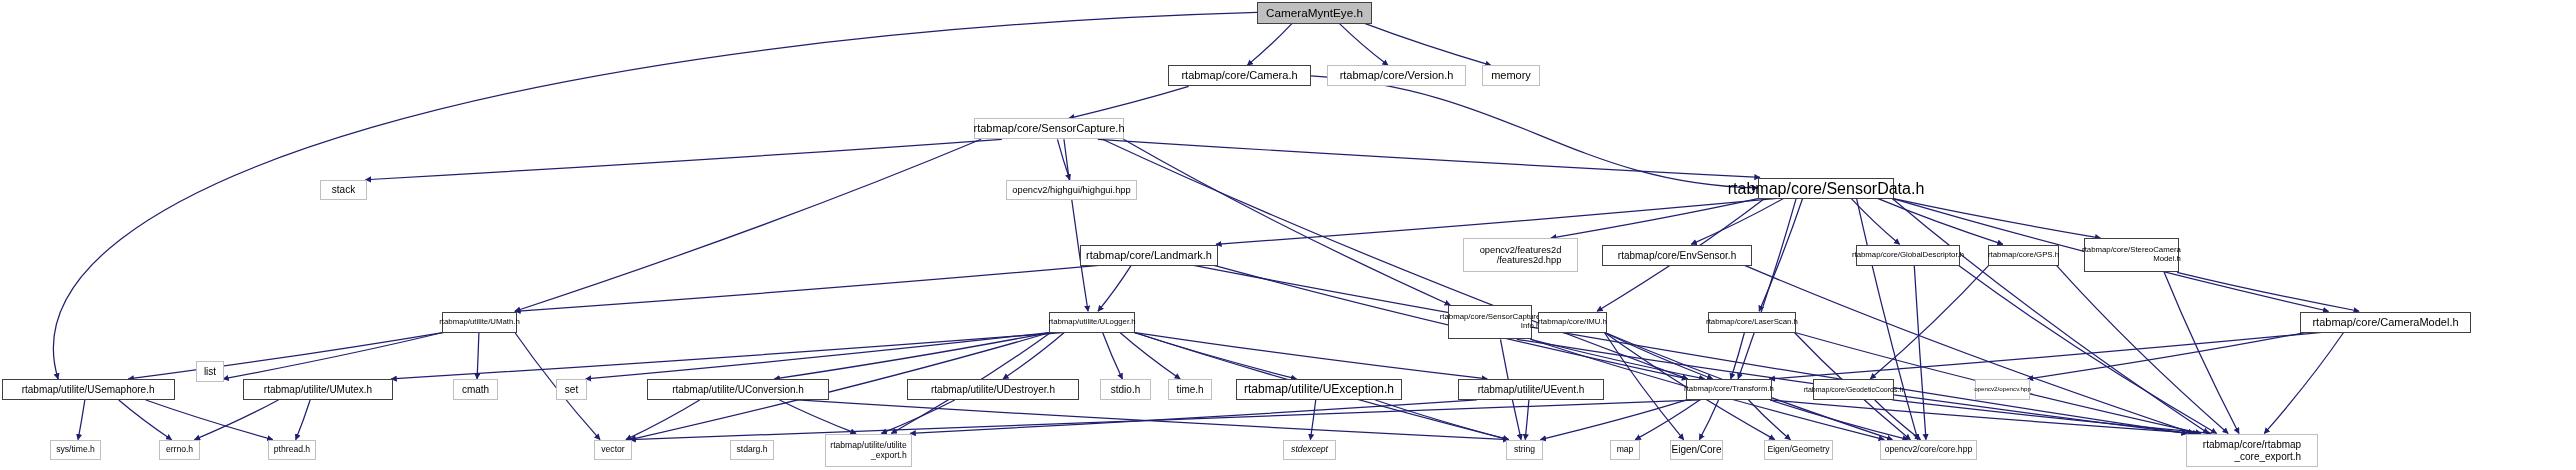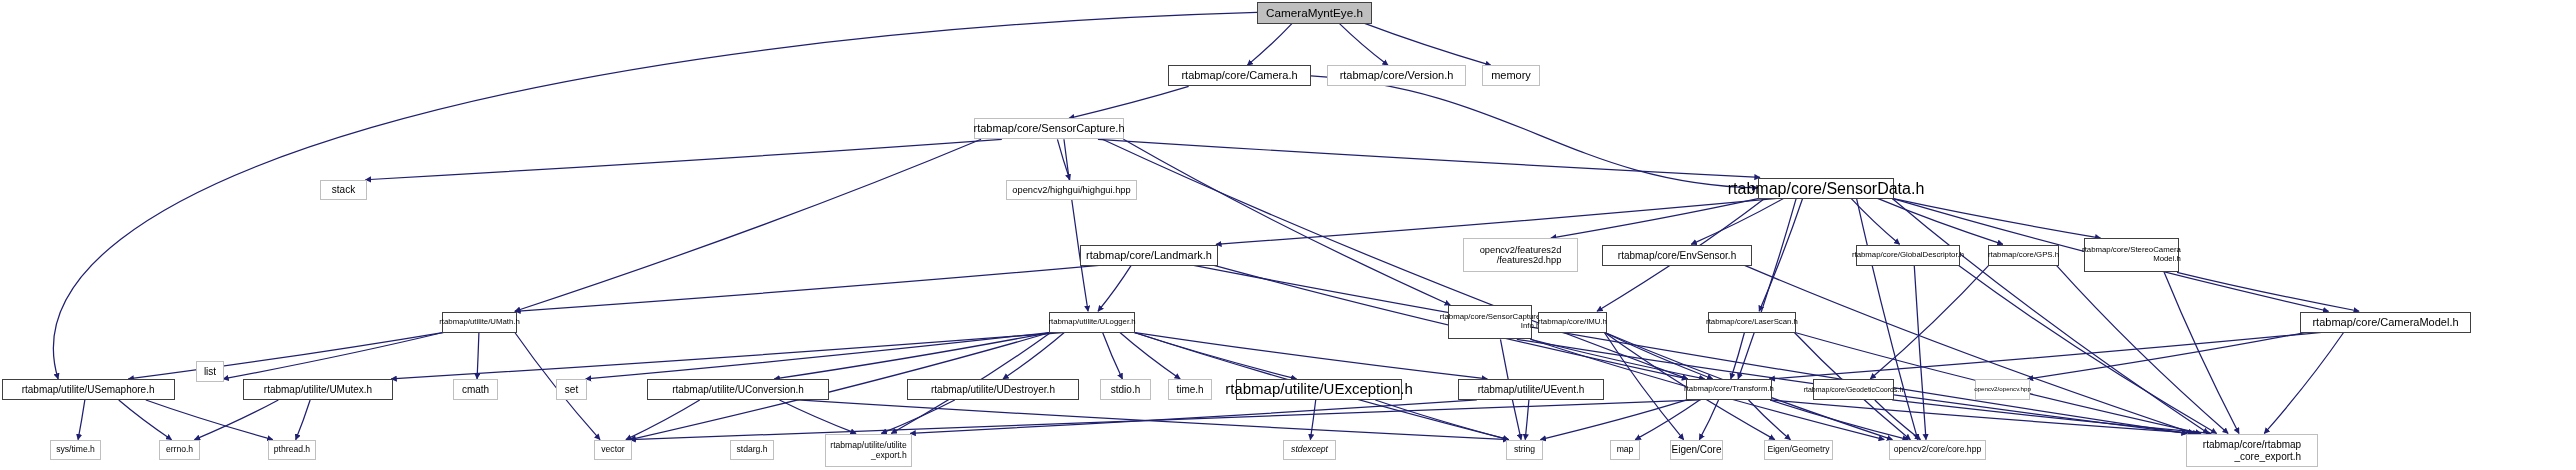--- a/index.html
+++ b/index.html
@@ -139,35 +139,35 @@
       <div class="node hdr" style="left: 2300px; top: 312px; width: 171px; height: 21px; font-size: 11px;">rtabmap/core/CameraModel.h</div>
       <div class="node hdr" style="left: 1.6px; top: 379px; width: 173px; height: 21px; font-size: 10px;">rtabmap/utilite/USemaphore.h</div>
       <div class="node plain" style="left: 196px; top: 361px; width: 28px; height: 21px; font-size: 10px;">list</div>
       <div class="node hdr" style="left: 243px; top: 379px; width: 150px; height: 21px; font-size: 10px;">rtabmap/utilite/UMutex.h</div>
       <div class="node plain" style="left: 453px; top: 379px; width: 45px; height: 21px; font-size: 10px;">cmath</div>
       <div class="node plain" style="left: 556px; top: 379px; width: 31px; height: 21px; font-size: 10px;">set</div>
       <div class="node hdr" style="left: 647px; top: 379px; width: 182px; height: 21px; font-size: 10px;">rtabmap/utilite/UConversion.h</div>
       <div class="node hdr" style="left: 907px; top: 379px; width: 172px; height: 21px; font-size: 10px;">rtabmap/utilite/UDestroyer.h</div>
       <div class="node plain" style="left: 1100px; top: 379px; width: 51px; height: 21px; font-size: 10px;">stdio.h</div>
       <div class="node plain" style="left: 1168px; top: 379px; width: 44px; height: 21px; font-size: 10px;">time.h</div>
-      <div class="node hdr" style="left: 1236px; top: 379px; width: 166px; height: 21px; font-size: 15px;">rtabmap/utilite/UException.h</div>
+      <div class="node hdr" style="left: 1236px; top: 379px; width: 166px; height: 21px; font-size: 12px;">rtabmap/utilite/UException.h</div>
       <div class="node hdr" style="left: 1458px; top: 379px; width: 146px; height: 21px; font-size: 10px;">rtabmap/utilite/UEvent.h</div>
       <div class="node hdr" style="left: 1686px; top: 379px; width: 86px; height: 21px; font-size: 7.8px;">rtabmap/core/Transform.h</div>
       <div class="node hdr" style="left: 1813px; top: 379px; width: 81px; height: 21px; font-size: 7px;">rtabmap/core/GeodeticCoords.h</div>
       <div class="node plain" style="left: 1975px; top: 379px; width: 55px; height: 21px; font-size: 6.2px;">opencv2/opencv.hpp</div>
       <div class="node plain" style="left: 50px; top: 440px; width: 51px; height: 20px; font-size: 8.6px;">sys/time.h</div>
       <div class="node plain" style="left: 159px; top: 440px; width: 41px; height: 20px; font-size: 8.6px;">errno.h</div>
       <div class="node plain" style="left: 268px; top: 440px; width: 48px; height: 20px; font-size: 8.6px;">pthread.h</div>
       <div class="node plain" style="left: 594px; top: 440px; width: 38px; height: 20px; font-size: 8.6px;">vector</div>
       <div class="node plain" style="left: 730px; top: 440px; width: 44px; height: 20px; font-size: 8.6px;">stdarg.h</div>
       <div class="node plain" style="left: 825px; top: 434px; width: 87px; height: 33px; font-size: 8.6px;">rtabmap/utilite/utilite
 _export.h</div>
       <div class="node plain" style="left: 1283px; top: 440px; width: 53px; height: 20px; font-size: 8.6px; font-style: italic;">stdexcept</div>
       <div class="node plain" style="left: 1506px; top: 440px; width: 37px; height: 20px; font-size: 8.6px;">string</div>
       <div class="node plain" style="left: 1610px; top: 440px; width: 30px; height: 20px; font-size: 8.6px;">map</div>
       <div class="node plain" style="left: 1670px; top: 440px; width: 53px; height: 20px; font-size: 10px;">Eigen/Core</div>
       <div class="node plain" style="left: 1764px; top: 440px; width: 69px; height: 20px; font-size: 8.6px;">Eigen/Geometry</div>
-      <div class="node plain" style="left: 1880px; top: 440px; width: 97px; height: 20px; font-size: 8.6px; margin-left: 9px;">opencv2/core/core.hpp</div>
+      <div class="node plain" style="left: 1880px; top: 440px; width: 97px; height: 20px; font-size: 8.6px;">opencv2/core/core.hpp</div>
       <div class="node plain" style="left: 2186px; top: 434px; width: 132px; height: 33px; font-size: 10px;">rtabmap/core/rtabmap
 _core_export.h</div>
     </div>
 </div>
 
 
 </body></html>

